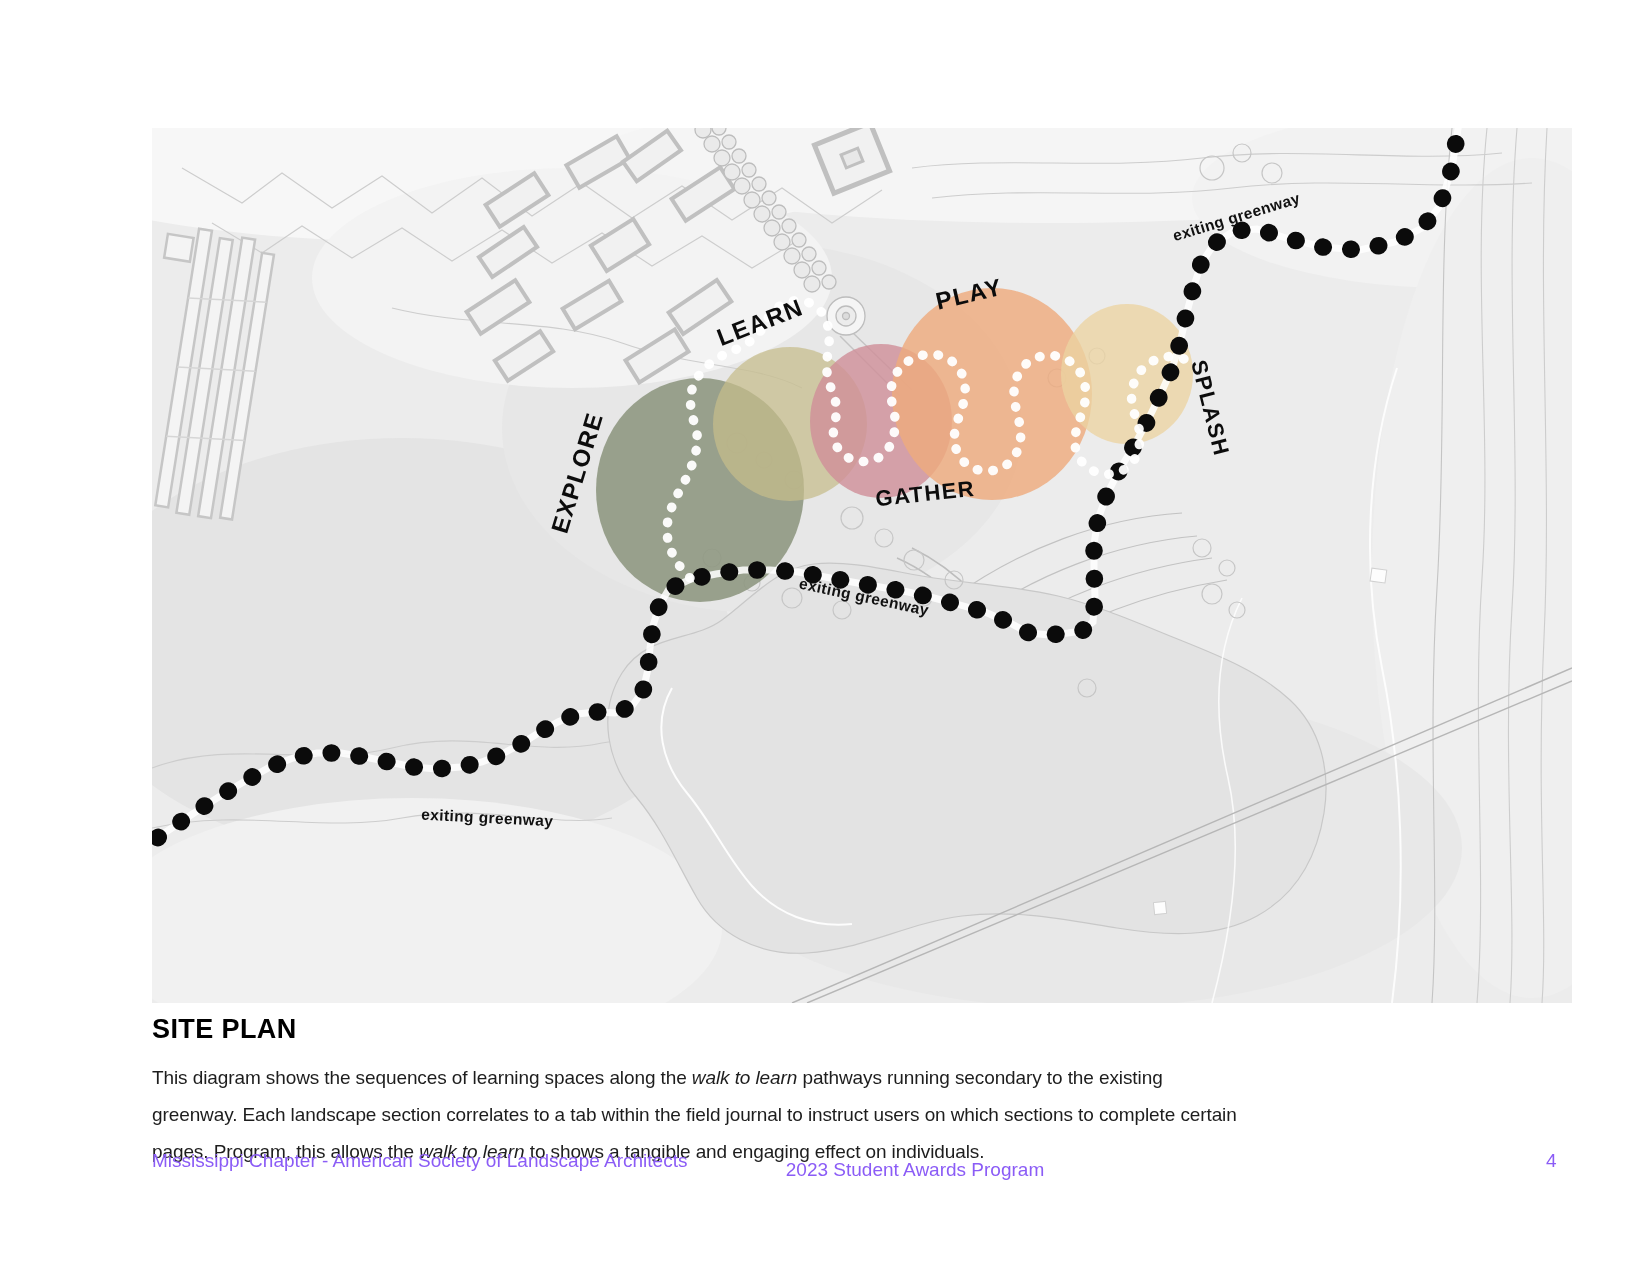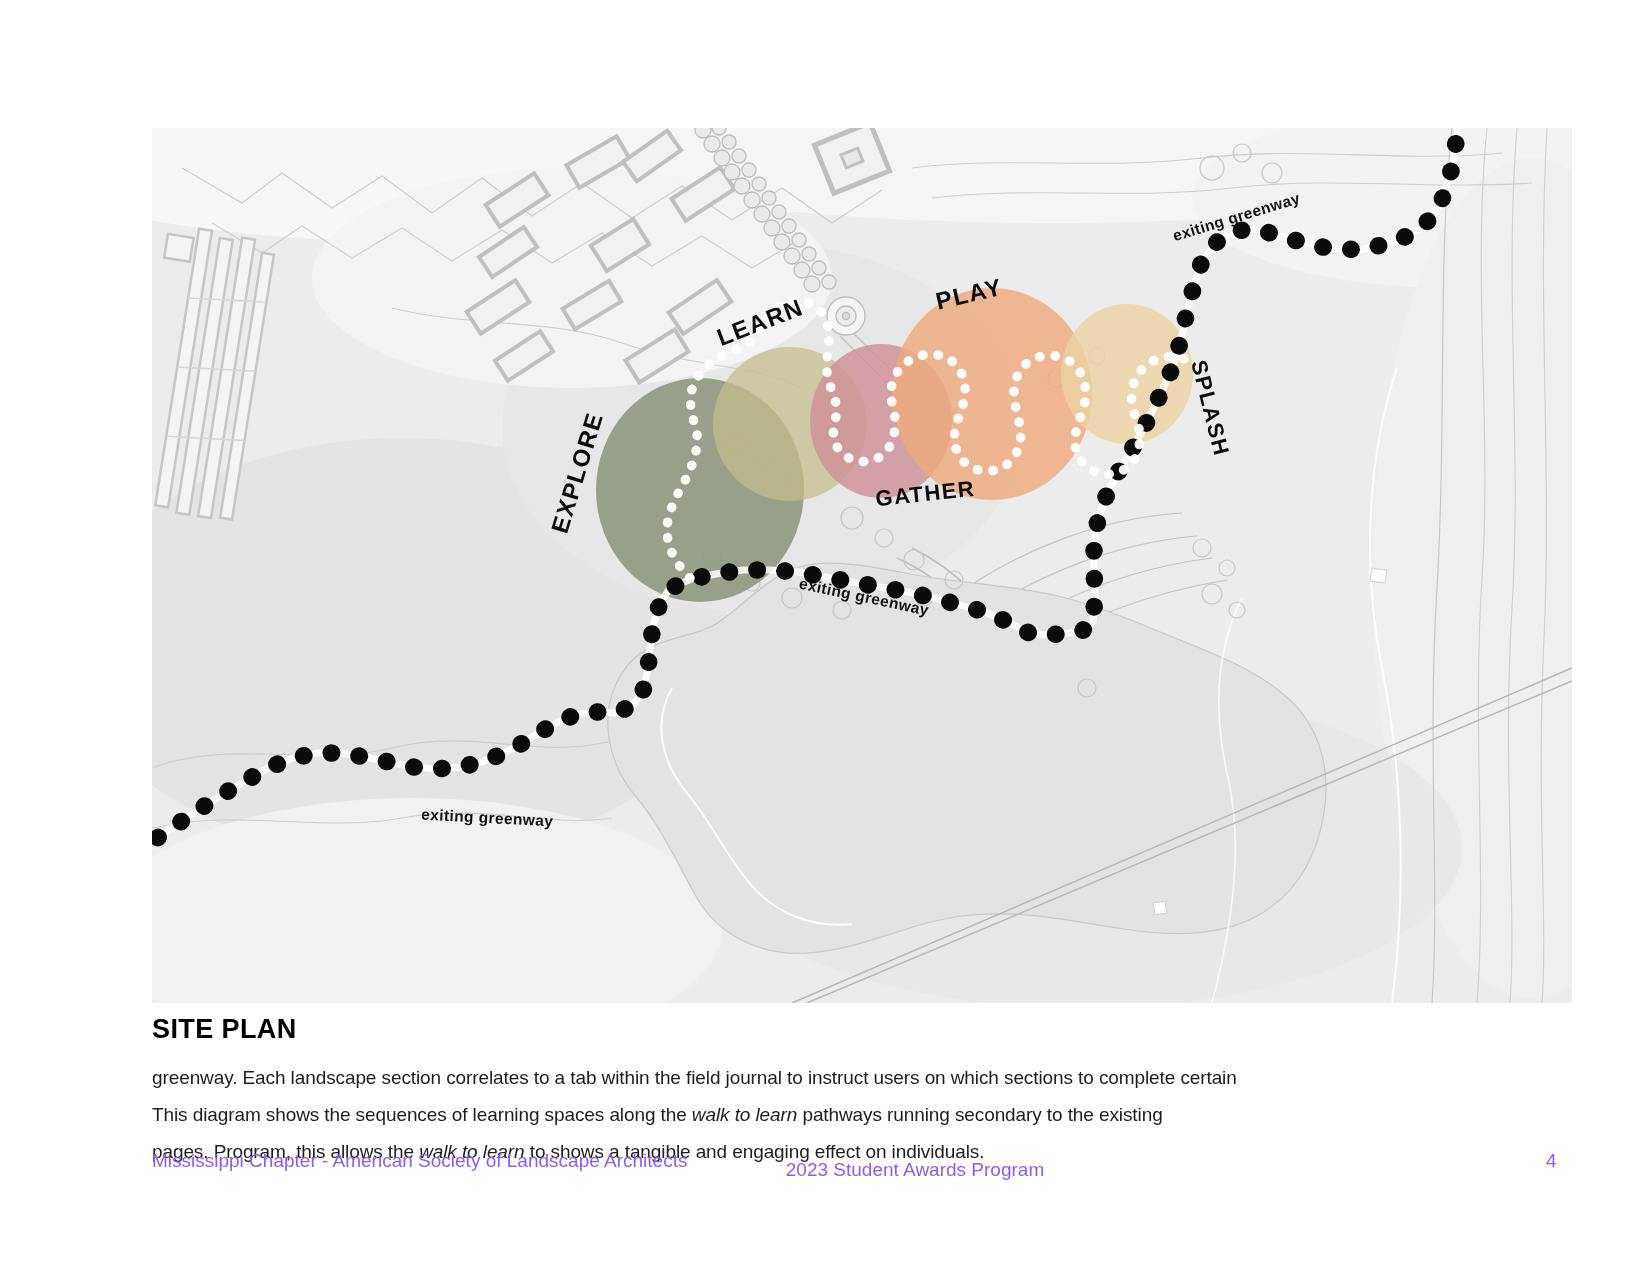--- a/index.html
+++ b/index.html
@@ -195,22 +195,22 @@
     <g text-anchor="middle">
       <text class="greenway-label" transform="translate(1086,94) rotate(-17)">exiting greenway</text>
       <text class="greenway-label" transform="translate(711,474) rotate(12)">exiting greenway</text>
       <text class="greenway-label" transform="translate(335,695) rotate(3)">exiting greenway</text>
     </g>
   </svg>
 </div>
 
 <div class="caption">
   <h1>SITE PLAN</h1>
+  <div class="bodyline"><span>This diagram shows the sequences of learning spaces along the </span><span class="it">walk to learn</span><span> pathways running secondary to the existing</span></div>
   <div class="bodyline">greenway. Each landscape section correlates to a tab within the field journal to instruct users on which sections to complete certain</div>
-  <div class="bodyline"><span>This diagram shows the sequences of learning spaces along the </span><span class="it">walk to learn</span><span> pathways running secondary to the existing</span></div>
   <div class="bodyline"><span>pages. Program, this allows the </span><span class="it">walk to learn</span><span> to shows a tangible and engaging effect on individuals.</span></div>
 </div>
 
 <div class="footer">
   <span class="f-left">Mississippi Chapter - American Society of Landscape Architects</span>
   <span class="f-center">2023 Student Awards Program</span>
   <span class="f-page">4</span>
 </div>
 
 </body></html>

